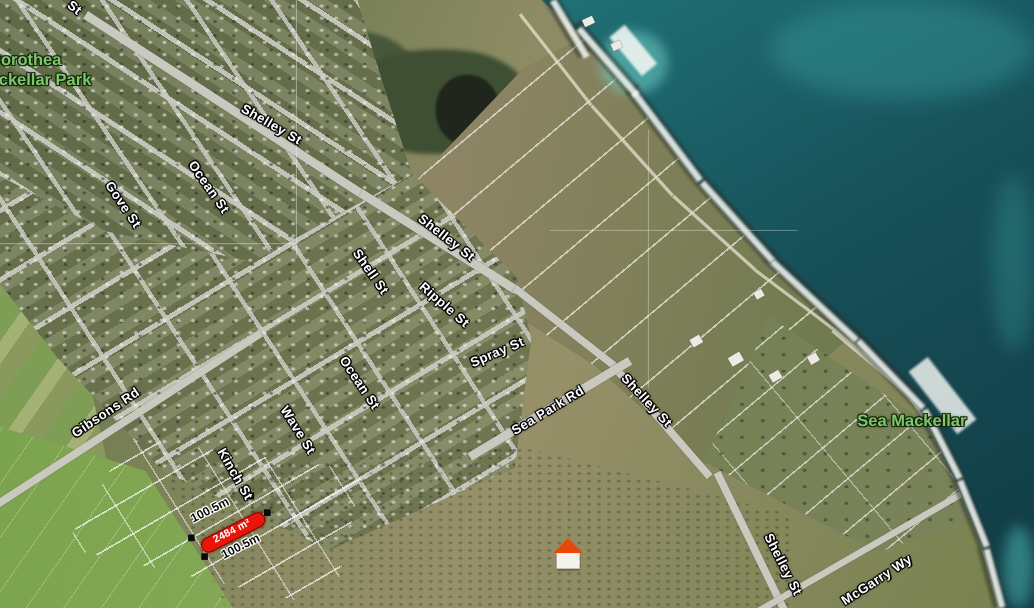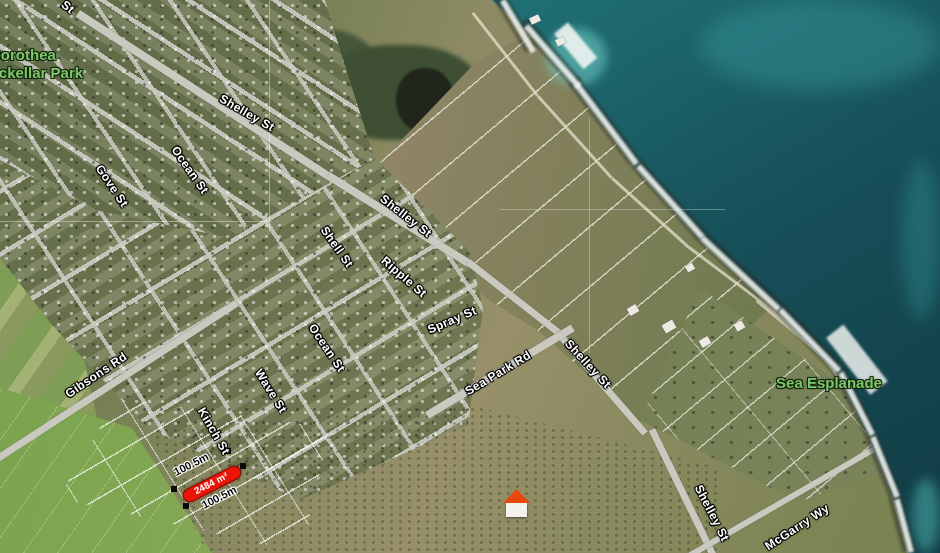--- a/index.html
+++ b/index.html
@@ -232,15 +232,15 @@
       <div class="street-label" style="left: 214px; top: 431px; --r: 60deg;">Kinch St</div>
       <div class="street-label" style="left: 588px; top: 364px; --r: 47deg;">Shelley St</div>
       <div class="street-label" style="left: 712px; top: 513px; --r: 63deg;">Shelley St</div>
       <div class="street-label" style="left: 797px; top: 527px; --r: -33deg;">McGarry Wy</div>
     </div>
 
   <div class="park-label" style="left:-22px;top:46px;">
     <div style="padding-left:12px;">Dorothea</div>
     <div>Mackellar Park</div>
   </div>
-  <div class="park-label" style="left:829px;top:383px;transform:translate(-50%,-50%);">Sea Esplanade</div>
+  <div class="park-label" style="left:829px;top:383px;transform:translate(-50%,-50%);">Sea Mackellar</div>
 
 </div>
 
 </body></html>

